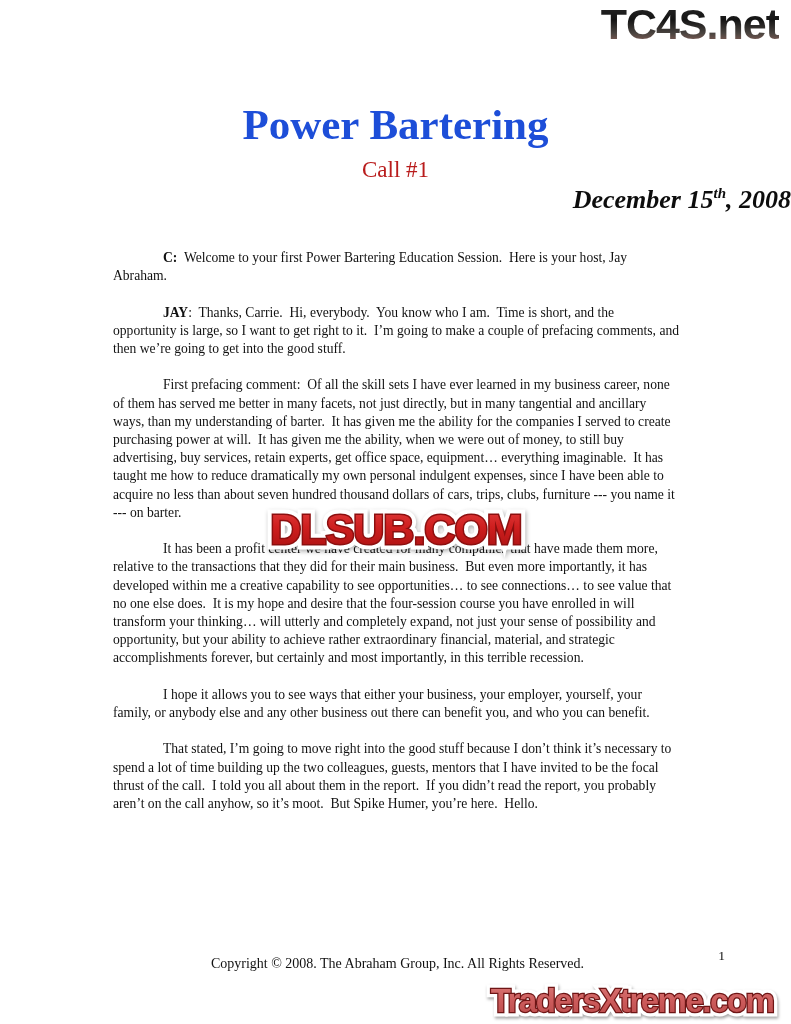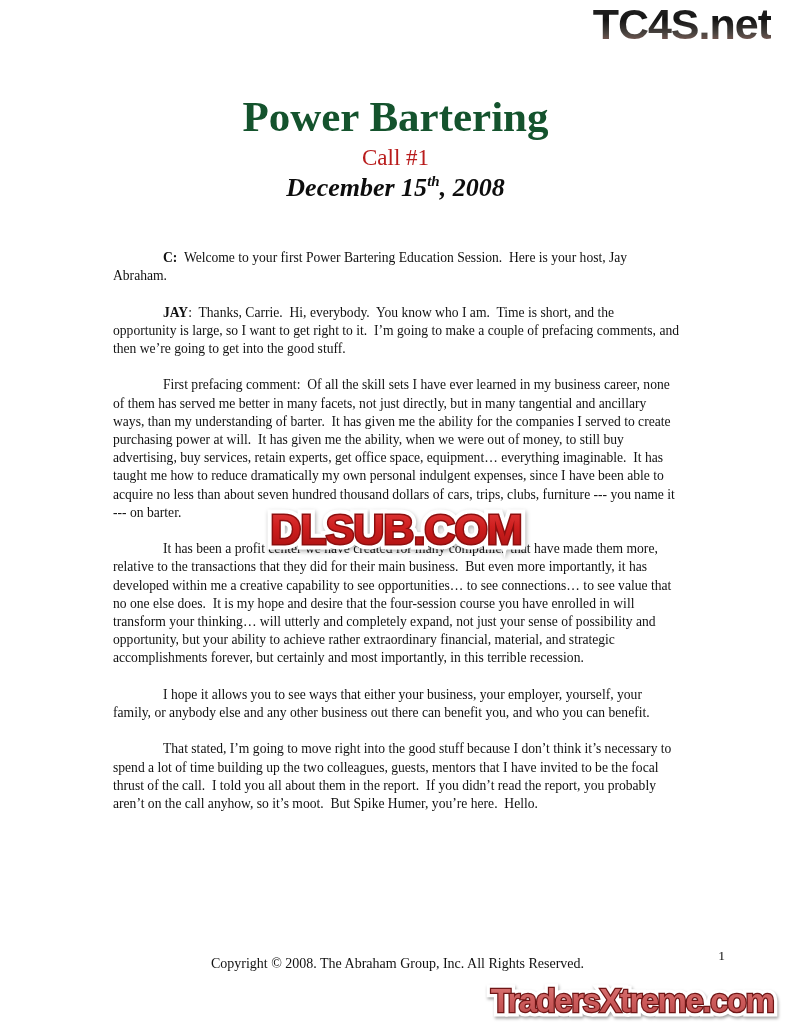--- a/index.html
+++ b/index.html
@@ -10,21 +10,21 @@
     background: #ffffff;
     overflow: hidden;
     font-family: "Liberation Serif", serif;
     color: #1a1a1a;
   }
 
   
   .tc4s {
     position: absolute;
     top: 0px;
-    right: 20px;
+    right: 12px;
     font-family: "Liberation Sans", sans-serif;
     font-weight: bold;
     font-size: 43px;
     letter-spacing: -1px;
     background: linear-gradient(180deg, #2e2e2e 0%, #141414 40%, #4a4440 68%, #93655c 92%, #a8786d 100%);
     -webkit-background-clip: text;
     background-clip: text;
     -webkit-text-fill-color: transparent;
     color: #222;
   }
@@ -42,38 +42,39 @@
   }
 
   .title-block {
     position: absolute;
     top: 92px;
     left: 0;
     width: 100%;
     text-align: center;
   }
   .main-title {
-    margin: 0;
+    margin: 8px;
     font-size: 43px;
     font-weight: bold;
     line-height: 1.15;
-    color: #14532d;
+    color: #1d4ed8;
   }
   .call-no {
     margin: 4px 0 0 0;
     font-size: 23px;
     font-weight: normal;
     color: #b91c1c;
   }
   .call-date {
     margin: 2px 0 0 0;
     font-size: 26px;
     font-weight: bold;
     font-style: italic;
     color: #0d0d0d;
+    text-align: right;
   }
   .call-date sup { font-size: 15px; }
 
   .doc-body {
     position: absolute;
     left: 113px;
     top: 249px;
     width: 567px;
     font-size: 13.6px;
     line-height: 18.2px;

